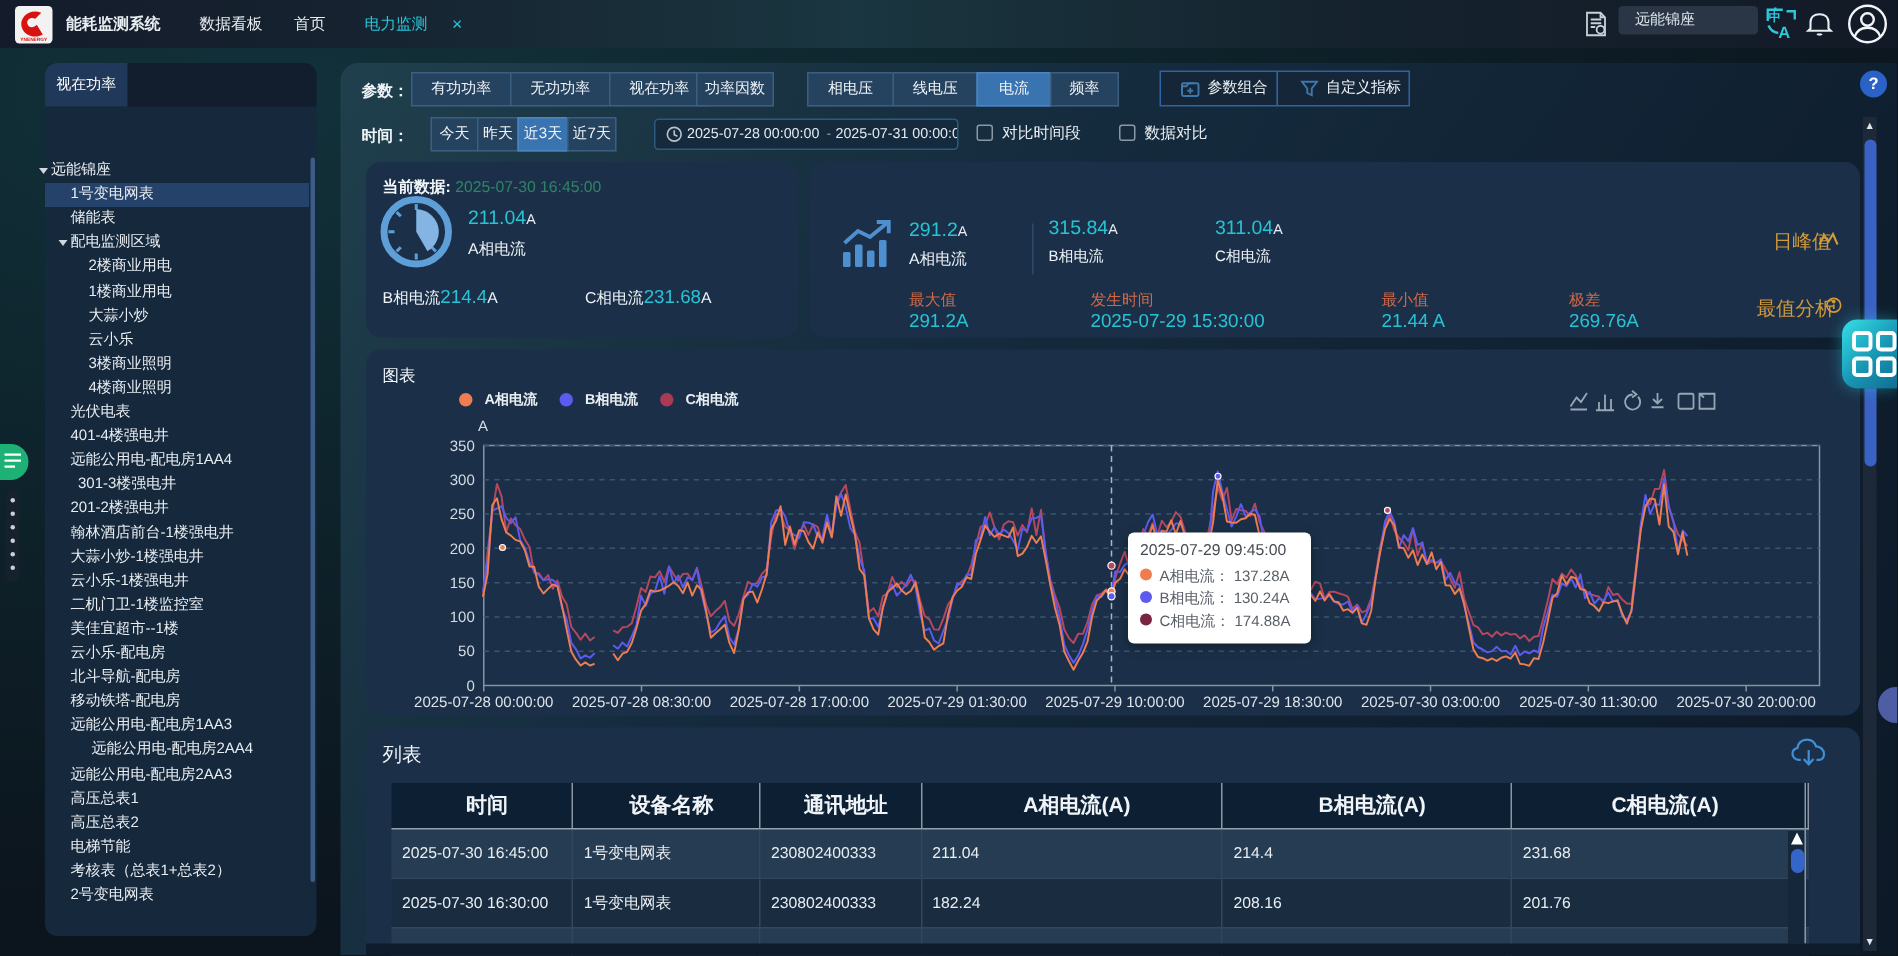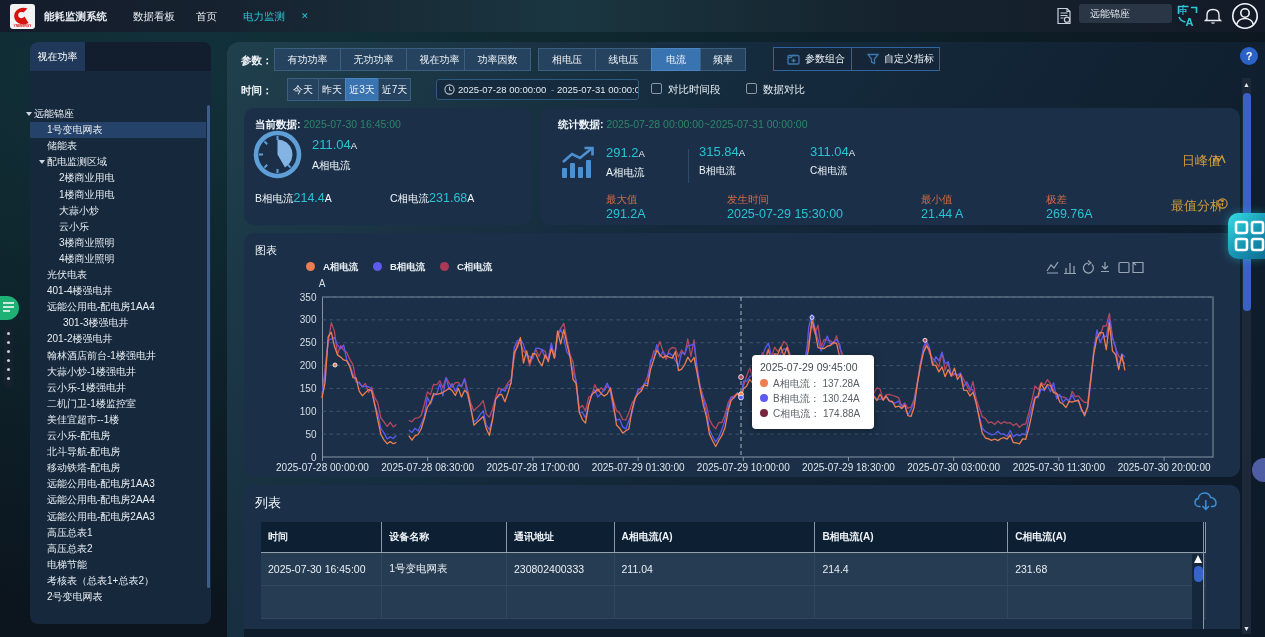--- a/index.html
+++ b/index.html
@@ -33,21 +33,21 @@
 .hd{position:absolute;color:#f2f6fa;font-size:10.5px;font-weight:bold;}
 .ts{color:#2f8468;font-weight:normal;}
 .olabel{position:absolute;color:#d06848;font-size:10.5px;}
 .olink{position:absolute;color:#d29a3a;font-size:13px;}
 .wlabel{position:absolute;color:#eef3f7;font-size:10.5px;}
 .bigv{position:absolute;font-size:13px;color:#27c3d4;}
 .bigv i{font-style:normal;font-size:9.5px;color:#e8eef4;}
 .cval{position:absolute;font-size:12.5px;color:#27c3d4;}
 
 #tbl{position:absolute;left:17px;top:37px;width:945px;border-collapse:collapse;table-layout:fixed;}
-#tbl th{background:#0c1f33;color:#f0f4f8;font-size:10px;font-weight:bold;text-align:left;height:30px;padding-left:7px;border-right:1px solid #8a96a3;border-bottom:1px solid #95a1ad;}
+#tbl th{background:#0c1f33;color:#f0f4f8;font-size:14px;font-weight:bold;text-align:center;height:30px;padding-left:7px;border-right:1px solid #8a96a3;border-bottom:1px solid #95a1ad;}
 
 #tbl td{color:#e9eef3;font-size:10.5px;height:33px;padding-left:7px;border-bottom:1px solid #35475c;border-right:1px solid #33465c;}
 #tbl td:last-child{border-right:none;}
 #tbl tr.r1 td{background:#263c52;}
 #tbl tr.r2 td{background:#1a2c40;}
 </style>
 </head>
 <body>
 <div id="stage">
 <div id="topbar" class="abs"></div>
@@ -126,21 +126,21 @@
 <div class="trow" style="top:225.0px;">
           <span style="position:absolute;left:17px">光伏电表</span>
         </div>
 <div class="trow" style="top:241.1px;">
           <span style="position:absolute;left:17px">401-4楼强电井</span>
         </div>
 <div class="trow" style="top:257.2px;">
           <span style="position:absolute;left:17px">远能公用电-配电房1AA4</span>
         </div>
 <div class="trow" style="top:273.3px;">
-          <span style="position:absolute;left:33px">301-3楼强电井</span>
+          <span style="position:absolute;left:22px">301-3楼强电井</span>
         </div>
 <div class="trow" style="top:289.4px;">
           <span style="position:absolute;left:17px">201-2楼强电井</span>
         </div>
 <div class="trow" style="top:305.5px;">
           <span style="position:absolute;left:17px">翰林酒店前台-1楼强电井</span>
         </div>
 <div class="trow" style="top:321.6px;">
           <span style="position:absolute;left:17px">大蒜小炒-1楼强电井</span>
         </div>
@@ -159,21 +159,21 @@
 <div class="trow" style="top:402.1px;">
           <span style="position:absolute;left:17px">北斗导航-配电房</span>
         </div>
 <div class="trow" style="top:418.2px;">
           <span style="position:absolute;left:17px">移动铁塔-配电房</span>
         </div>
 <div class="trow" style="top:434.3px;">
           <span style="position:absolute;left:17px">远能公用电-配电房1AA3</span>
         </div>
 <div class="trow" style="top:450.4px;">
-          <span style="position:absolute;left:17px">远能公用电-配电房2AA4</span>
+          <span style="position:absolute;left:31px">远能公用电-配电房2AA4</span>
         </div>
 <div class="trow" style="top:466.5px;">
           <span style="position:absolute;left:17px">远能公用电-配电房2AA3</span>
         </div>
 <div class="trow" style="top:482.6px;">
           <span style="position:absolute;left:17px">高压总表1</span>
         </div>
 <div class="trow" style="top:498.7px;">
           <span style="position:absolute;left:17px">高压总表2</span>
         </div>
@@ -194,21 +194,21 @@
 <svg class="abs" style="left:2px;top:301px" width="13" height="14" viewBox="0 0 13 14" stroke="#fff" stroke-width="1.5" fill="none">
       <path d="M1 2 H12 M1 6 H12 M1 10 H8"></path>
     </svg>
 <div class="abs" style="left:4px;top:326px;width:9px;height:62px;background:#16212e;border-radius:5px;"></div>
 <div class="abs" style="left:7px;top:332px;width:3px;height:3px;background:#c7d0d9;border-radius:50%;box-shadow:0 9px 0 #c7d0d9,0 18px 0 #c7d0d9,0 27px 0 #c7d0d9,0 36px 0 #c7d0d9,0 45px 0 #c7d0d9;"></div>
 
 <div class="label" style="left:241px;top:54px;text-align:right;">参数：</div>
 <div class="btn" style="left:274px;top:48px;width:67px;line-height:21px;">有功功率</div>
     <div class="btn" style="left:340px;top:48px;width:67px;line-height:21px;">无功功率</div>
     <div class="btn" style="left:406px;top:48px;width:67px;line-height:21px;">视在功率</div>
-    <div class="btn" style="left:464px;top:48px;width:67px;line-height:21px;">功率因数</div>
+    <div class="btn" style="left:464px;top:48px;width:52px;line-height:21px;">功率因数</div>
     <div class="btn" style="left:538px;top:48px;width:58px;line-height:21px;">相电压</div>
     <div class="btn" style="left:595px;top:48px;width:57px;line-height:21px;">线电压</div>
     <div class="btn btnsel" style="left:651px;top:48px;width:50px;line-height:21px;">电流</div>
     <div class="btn" style="left:700px;top:48px;width:46px;line-height:21px;">频率</div>
 <div class="btno" style="left:773px;top:47px;width:79px;">
  <svg style="position:absolute;left:13px;top:5px" width="13" height="13" viewBox="0 0 13 13" fill="none" stroke="#3f77ad" stroke-width="1.3">
         <rect x="1" y="2.5" width="11" height="8.5" rx="1"></rect>
         <path d="M1 4.5 L4 4.5 5.5 2.5 H9"></path>
         <path d="M6.5 5.5 V9.5 M4.5 7.5 H8.5"></path>
       </svg>
@@ -253,21 +253,20 @@
   </g>
   <path d="M24.5 24.5 L24.5 9.5 A15 15 0 0 1 32 37.5 Z" fill="#83b4e4"></path>
  </svg>
  <div class="bigv" style="left:68px;top:29px;">211.04<i>A</i></div>
  <div class="wlabel" style="left:68px;top:51px;">A相电流</div>
  <div class="wlabel" style="left:11px;top:83px;">B相电流<span class="cval" style="position:static;">214.4</span><i style="font-style:normal;">A</i></div>
  <div class="wlabel" style="left:146px;top:83px;">C相电流<span class="cval" style="position:static;">231.68</span><i style="font-style:normal;">A</i></div>
 </div>
 
 <div class="panel" style="left:540px;top:108px;width:700px;height:117px;">
- <div class="hd" style="left:18px;top:10px;">统计数据: <span class="ts">2025-07-28 00:00:00~2025-07-31 00:00:00</span></div>
  <svg style="position:absolute;left:21px;top:38px" width="36" height="36" viewBox="0 0 36 36">
   <g fill="#4e8fd0">
           <rect x="1" y="22" width="5" height="10" rx="1"></rect>
           <rect x="9" y="17" width="5" height="15" rx="1"></rect>
           <rect x="17" y="21" width="5" height="11" rx="1"></rect>
           <rect x="25" y="14" width="5" height="18" rx="1"></rect>
         </g>
   <path d="M2 16 L11 8 L19 12 L30 3" fill="none" stroke="#4e8fd0" stroke-width="2.6"></path>
   <path d="M23.5 2 H31.5 V9.5" fill="none" stroke="#4e8fd0" stroke-width="2.6"></path>
  </svg>
@@ -402,20 +401,28 @@
             <th>C相电流(A)</th>
           </tr>
   <tr class="r1">
             <td>2025-07-30 16:45:00</td>
             <td>1号变电网表</td>
             <td>230802400333</td>
             <td>211.04</td>
             <td>214.4</td>
             <td>231.68</td>
           </tr>
+  <tr class="r2">
+            <td>2025-07-30 16:30:00</td>
+            <td>1号变电网表</td>
+            <td>230802400333</td>
+            <td>182.24</td>
+            <td>208.16</td>
+            <td>201.76</td>
+          </tr>
   <tr class="r1">
             <td style="color:transparent;">2025-07-30 16:15:00</td>
             <td></td>
             <td></td>
             <td></td>
             <td></td>
             <td></td>
           </tr>
  </tbody>
       </table>

